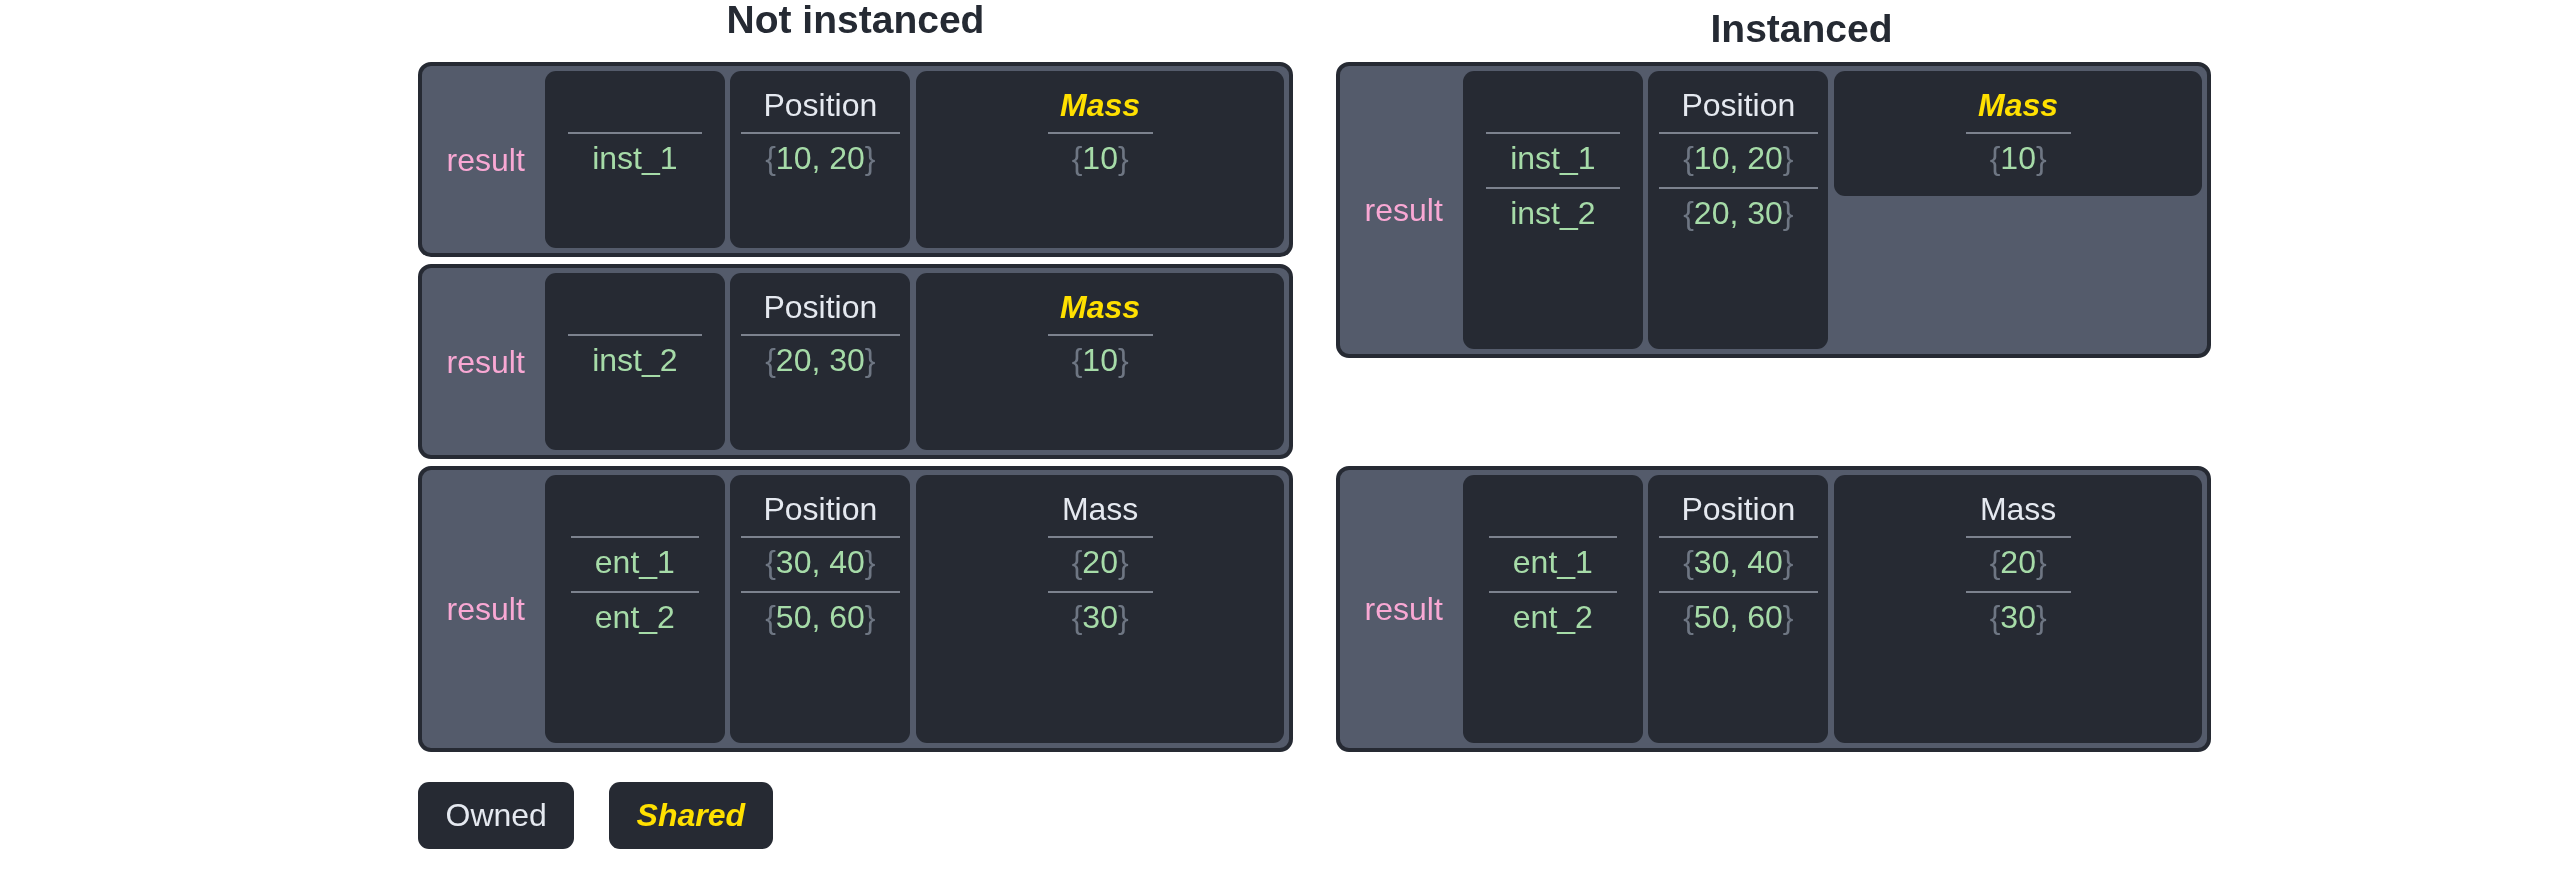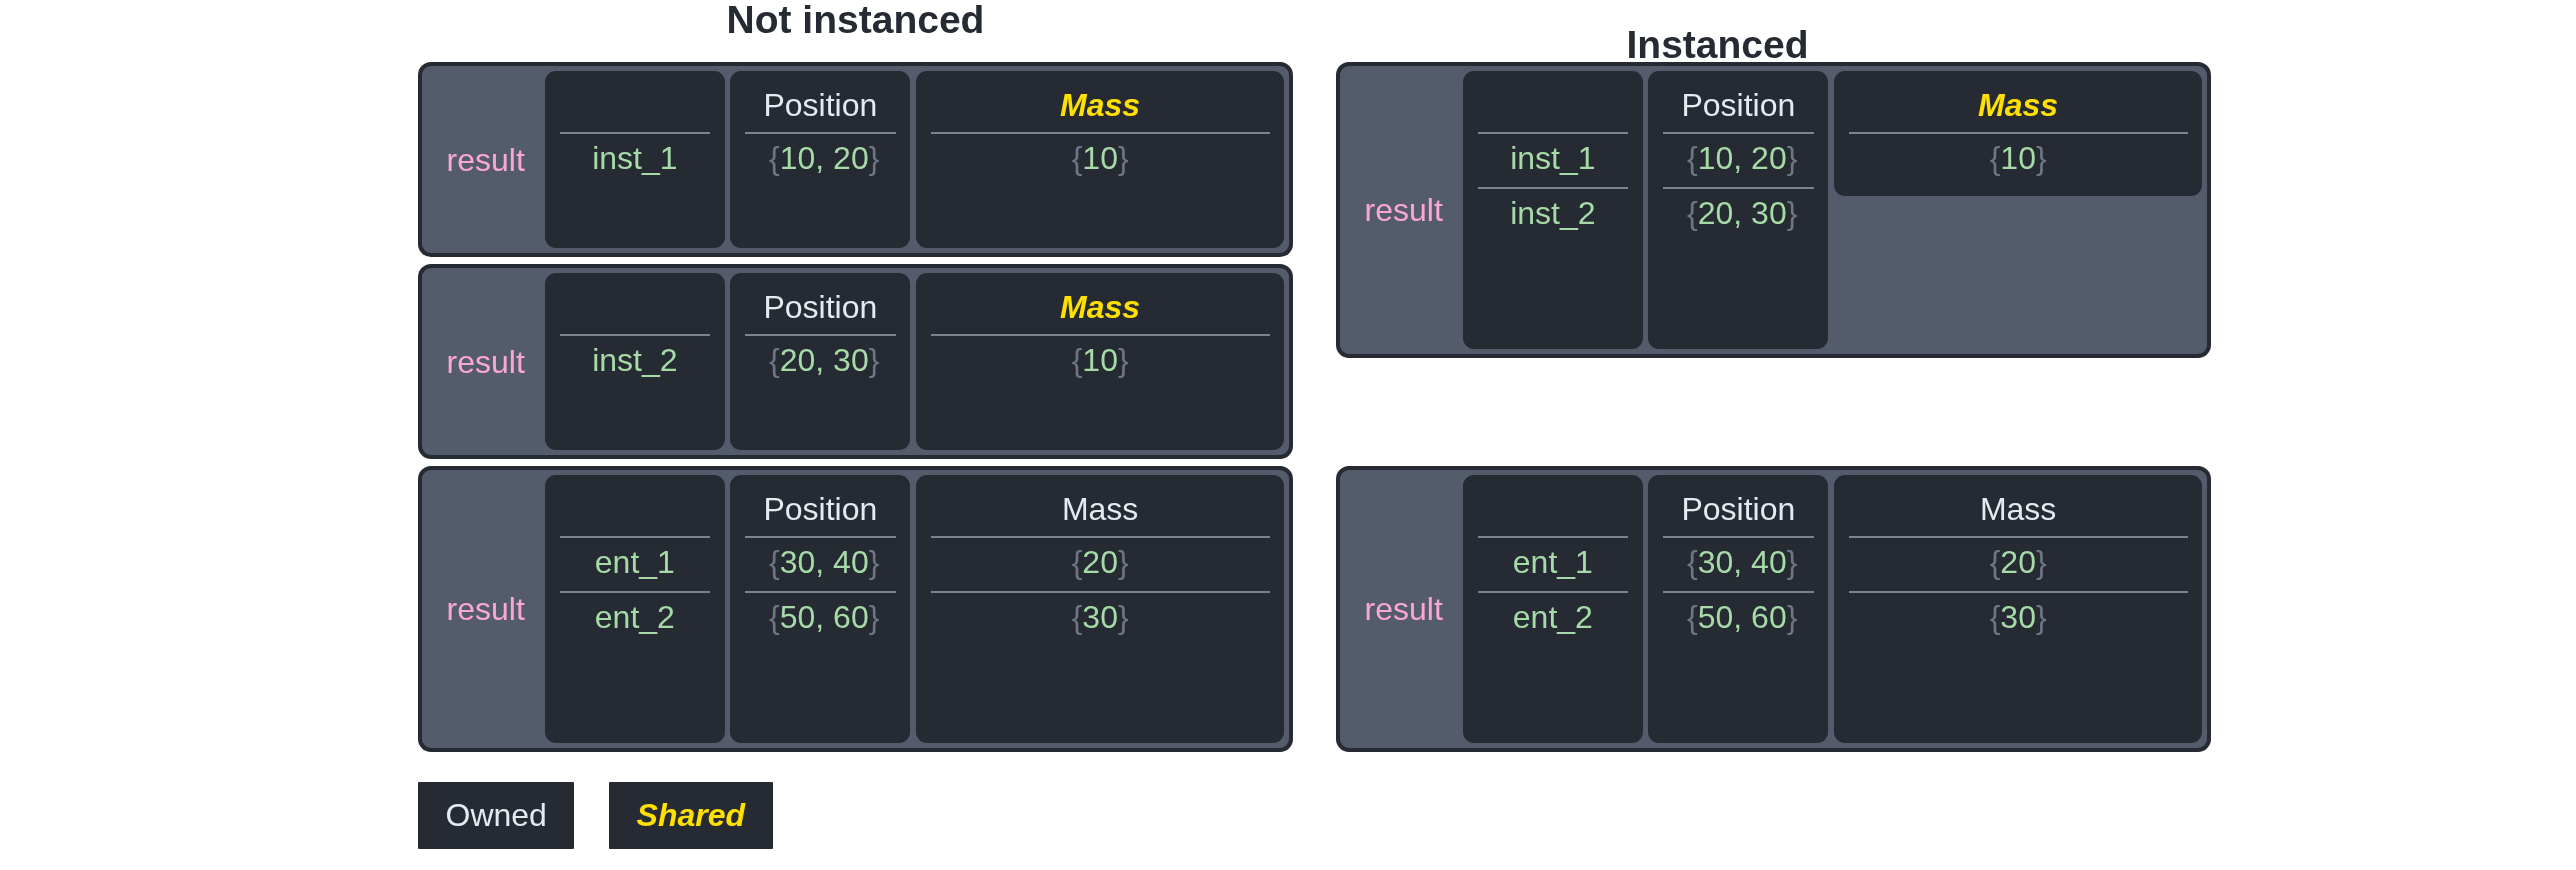--- a/index.html
+++ b/index.html
@@ -19,21 +19,21 @@
   .heading {
     position: absolute;
     font-size: 39px;
     font-weight: bold;
     color: #252a33;
     text-align: center;
     white-space: nowrap;
     line-height: 1;
   }
   #heading-left  { left: 418px;  width: 875px;  top: 0; }
-  #heading-right { left: 1280px; width: 875px;  top: 9.2px; margin-top: 16px; }
+  #heading-right { left: 1364px; width: 875px;  top: 9.2px; }
 
   
   .card {
     position: absolute;
     box-sizing: border-box;
     background: #545b6b;
     border: 4.6px solid #262a33;
     border-radius: 13px;
     display: flex;
     align-items: stretch;
@@ -62,20 +62,21 @@
   }
 
   
   .col {
     background: #262a33;
     border-radius: 11px;
     display: flex;
     flex-direction: column;
     box-sizing: border-box;
     padding: 5.5px 0 9.2px 0;
+    align-items: center;
   }
   .col.stretch { align-self: stretch; }
 
   .col-title {
     font-size: 32px;
     line-height: 1;
     text-align: center;
     padding: 13px 24px 11px 24px;
     white-space: nowrap;
     color: #e5e9f0;
@@ -100,21 +101,21 @@
   .cell .brace { color: #6e7683; }
 
   
   .legend {
     position: absolute;
     display: flex;
     gap: 14.7px;
   }
   .chip {
     background: #262a33;
-    border-radius: 1px;
+    border-radius: 11px;
     font-size: 32px;
     line-height: 1;
     padding: 17.4px 27.5px;
     white-space: nowrap;
   }
   .chip.owned  { color: #e5e9f0; }
   .chip.shared { color: #ffe000; font-style: italic; font-weight: bold; margin-left: 20px; }
 </style>
 </head>
 <body>

